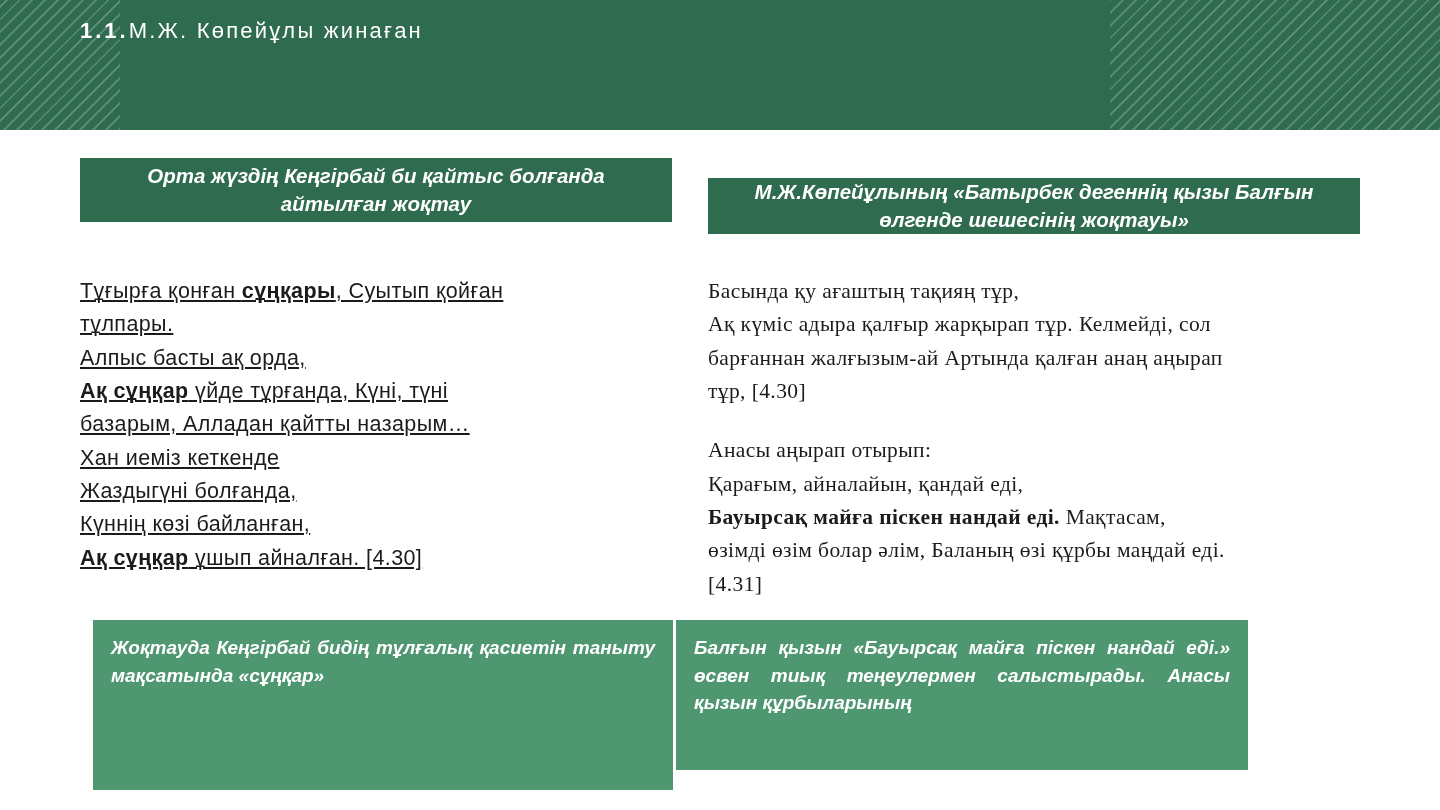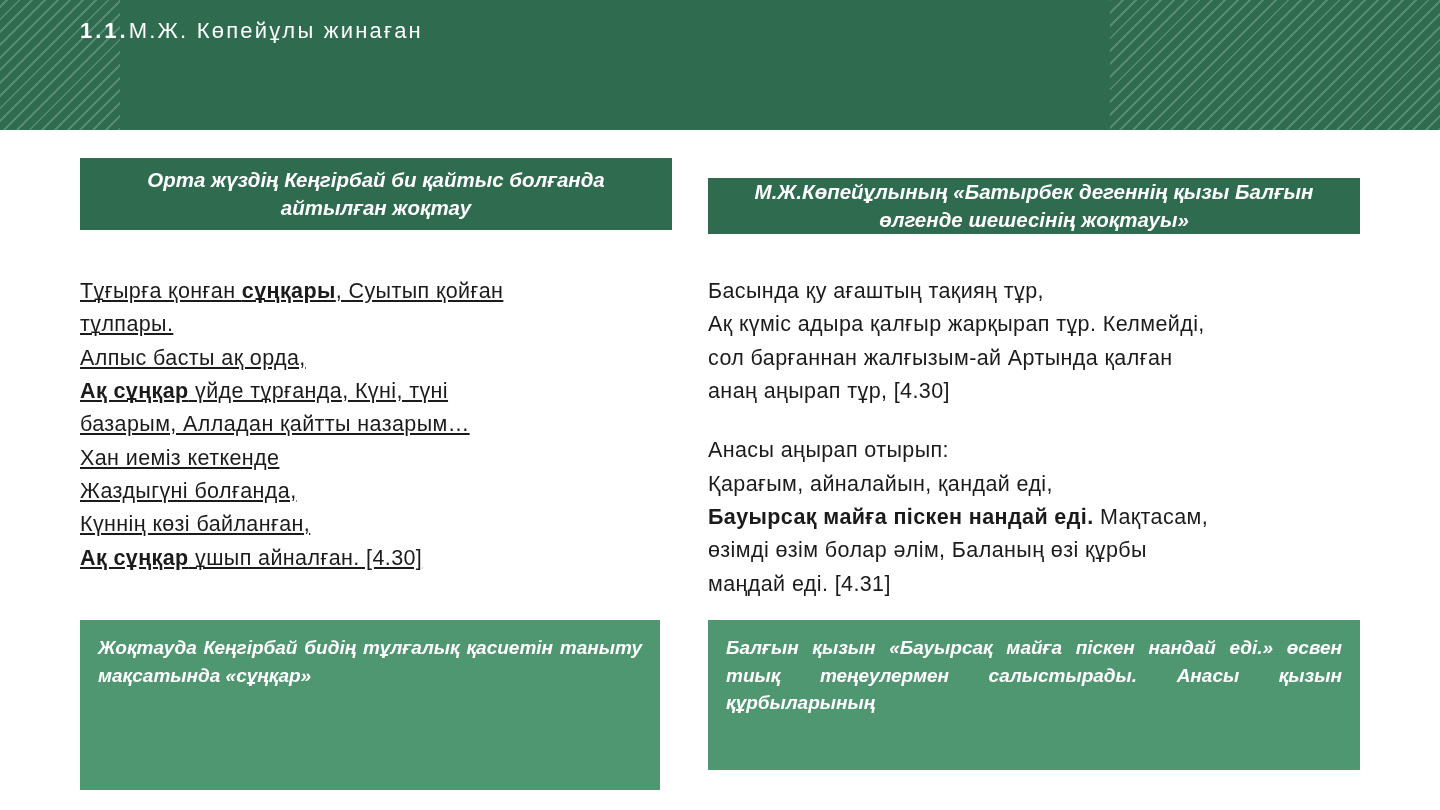--- a/index.html
+++ b/index.html
@@ -46,51 +46,51 @@
     position:absolute;
     background:#2e6b4f;
     color:#ffffff;
     font-style:italic;
     font-weight:700;
     text-align:center;
     display:flex; align-items:center; justify-content:center;
     padding:6px 14px;
     line-height:1.35;
   }
-  .hdr-left  { left:80px;  top:158px; width:592px; height:72px; font-size:20.5px; }
+  .hdr-left  { left:80px;  top:158px; width:592px; height:64px; font-size:20.5px; }
   .hdr-right { left:708px; top:178px; width:652px; height:56px; font-size:20.5px; }
 
   
   .col {
     position:absolute;
     color:#1b1b1b;
     font-size:21.5px;
     line-height:1.55;
     letter-spacing:0.4px;
     white-space:pre-line;
   }
   .col b { font-weight:700; }
   .col-left  { left:80px;  top:275px; width:430px;text-decoration:underline; }
-  .col-right { left:708px; top:275px; width:520px; }
+  .col-right { left:708px; top:275px; width:520px;font-family:Liberation Serif, serif; }
   .gap { height:26px; }
 
   
   .note {
     position:absolute;
     background:#4f9771;
     color:#ffffff;
     font-style:italic;
     font-weight:700;
     font-size:19px;
     line-height:1.45;
     padding:14px 18px;
     text-align:justify;
   }
-  .note-left  { left:80px;  top:620px; width:580px; height:170px; }
-  .note-right { left:708px; top:620px; width:652px; height:150px; }
+  .note-left  { left:93px;  top:620px; width:580px; height:170px; }
+  .note-right { left:676px; top:620px; width:572px; height:150px; }
   .note-right .nr-line1 { display:block; }
 </style>
 </head>
 <body>
 
 <div class="slide">
 
   <div class="banner">
     <div class="banner-hatch-left"></div>
     <div class="banner-hatch-right"></div>

